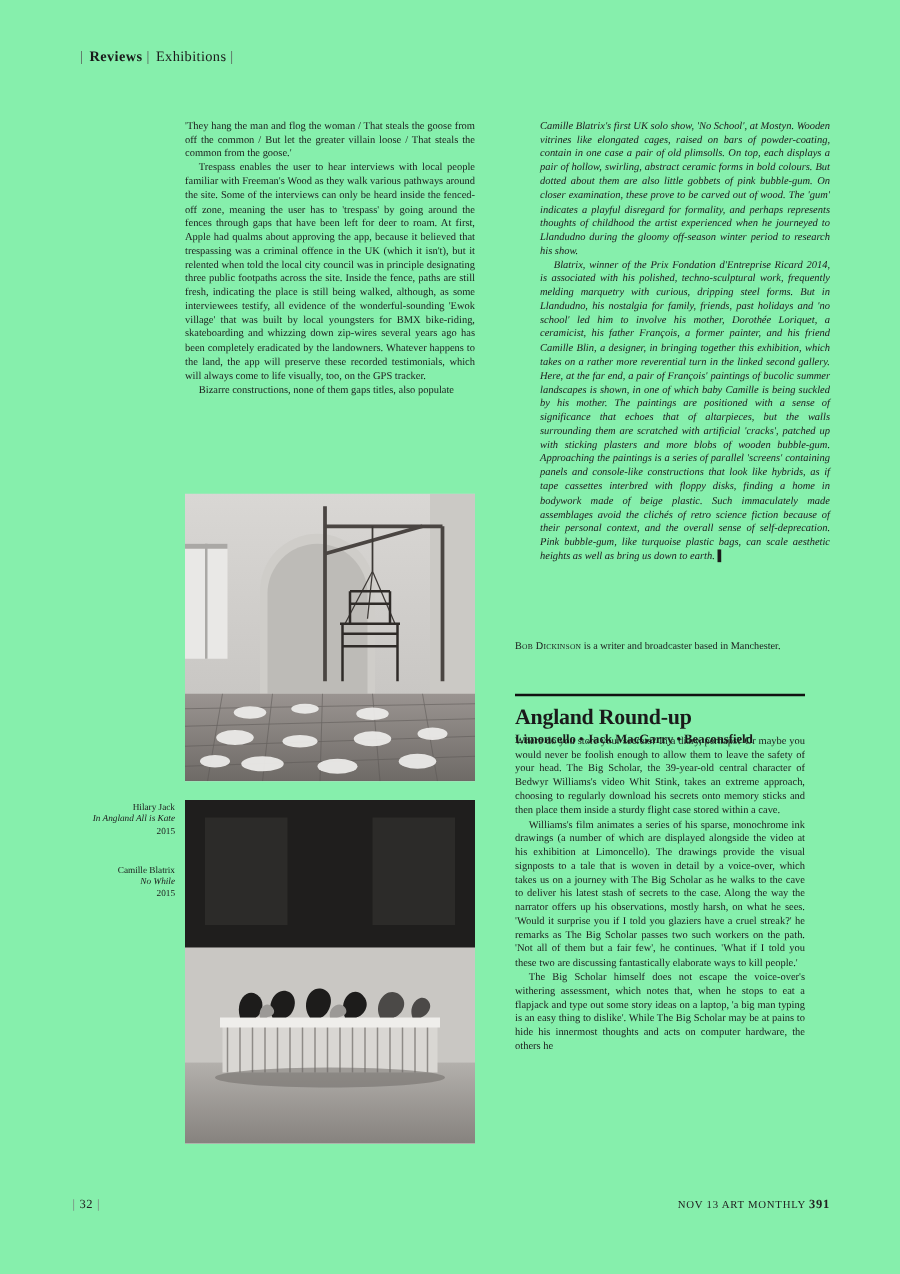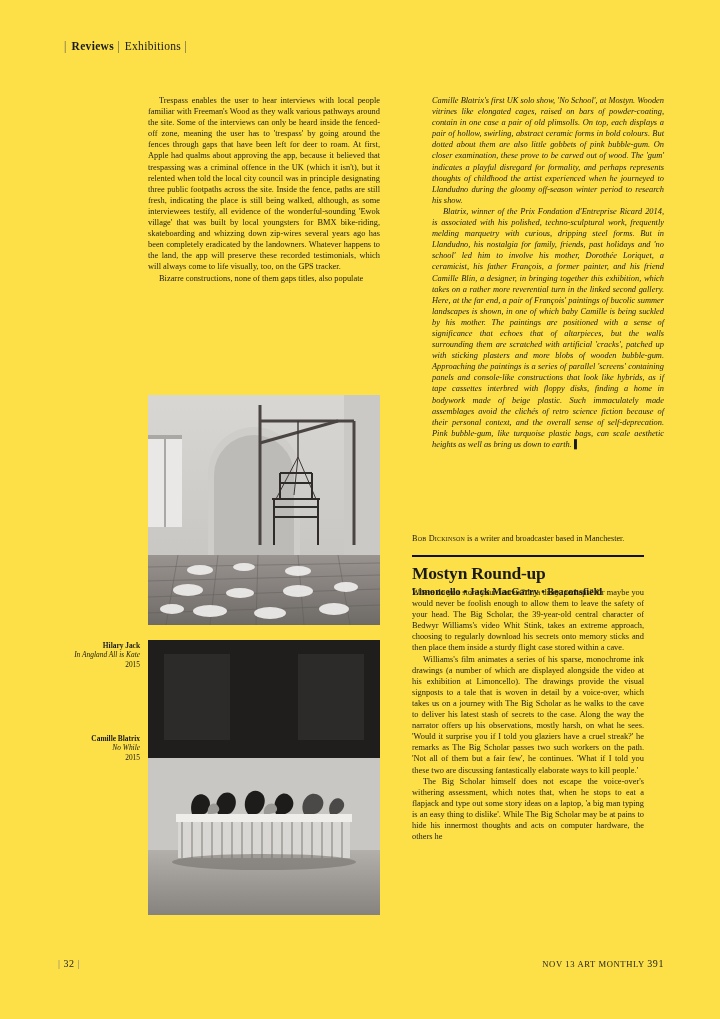--- a/index.html
+++ b/index.html
@@ -4,21 +4,21 @@
 <style>
   html, body {
     margin: 0;
     padding: 0;
     background: #b9b9b9;
   }
   .page {
     position: relative;
     width: 720px;
     height: 1019px;
-    background: #fde047;
+    background: #86efac;
     overflow: hidden;
     font-family: "Liberation Serif", serif;
     color: #1a1a1a;
   }
 
   
   .header {
     position: absolute;
     left: 64px;
     top: 40px;
@@ -97,38 +97,38 @@
     left: 412px;
     top: 587px;
     width: 232px;
     font-size: 8.4px;
     line-height: 11.1px;
     text-align: justify;
   }
   .byline {
     position: absolute;
     left: 412px;
-    top: 534px;
+    top: 512px;
     width: 232px;
     font-size: 8.2px;
   }
 
   
   .caption {
     position: absolute;
     width: 110px;
     text-align: right;
     font-size: 7.4px;
     line-height: 9.4px;
   }
-  .caption .name { font-weight: bold; }
+  .caption .name { font-weight: normal; }
   .caption .work { font-style: italic; }
 
   .cap1 { left: 30px; top: 641px; }
-  .cap2 { left: 30px; top: 691px; margin-top: 43px; }
+  .cap2 { left: 30px; top: 691px; }
 
   
   .photo {
     position: absolute;
     background: #d8d8d8;
     overflow: hidden;
   }
   .photo1 { left: 148px; top: 395px; width: 232px; height: 230px; }
   .photo2 { left: 148px; top: 640px; width: 232px; height: 275px; }
 
@@ -144,51 +144,52 @@
   }
   .folio-right {
     position: absolute;
     right: 56px;
     top: 958px;
     font-size: 8.6px;
     letter-spacing: 0.6px;
     color: #222;
     text-align: right;
   }
-  .folio-right .pg { font-weight: normal; font-size: 10px; text-align: center; }
+  .folio-right .pg { font-weight: bold; font-size: 10px; text-align: center; }
   .folio-bar { color: #777; }
 </style>
 </head>
 <body>
 
 <div class="page">
 
   <div class="header">
     <span class="bar">|</span><span class="sec">Reviews</span>
     <span class="bar">|</span><span class="sub">Exhibitions</span>
     <span class="bar">|</span>
   </div>
 
   <div class="col left">
+    <p class="noindent">'They hang the man and flog the woman / That steals the goose from off the common / But let the greater villain loose / That steals the common from the goose.'</p>
     <p>Trespass enables the user to hear interviews with local people familiar with Freeman's Wood as they walk various pathways around the site. Some of the interviews can only be heard inside the fenced-off zone, meaning the user has to 'trespass' by going around the fences through gaps that have been left for deer to roam. At first, Apple had qualms about approving the app, because it believed that trespassing was a criminal offence in the UK (which it isn't), but it relented when told the local city council was in principle designating three public footpaths across the site. Inside the fence, paths are still fresh, indicating the place is still being walked, although, as some interviewees testify, all evidence of the wonderful-sounding 'Ewok village' that was built by local youngsters for BMX bike-riding, skateboarding and whizzing down zip-wires several years ago has been completely eradicated by the landowners. Whatever happens to the land, the app will preserve these recorded testimonials, which will always come to life visually, too, on the GPS tracker.</p>
     <p>Bizarre constructions, none of them gaps titles, also populate</p>
   </div>
 
   <div class="col right">
     <p class="noindent">Camille Blatrix's first UK solo show, 'No School', at Mostyn. Wooden vitrines like elongated cages, raised on bars of powder-coating, contain in one case a pair of old plimsolls. On top, each displays a pair of hollow, swirling, abstract ceramic forms in bold colours. But dotted about them are also little gobbets of pink bubble-gum. On closer examination, these prove to be carved out of wood. The 'gum' indicates a playful disregard for formality, and perhaps represents thoughts of childhood the artist experienced when he journeyed to Llandudno during the gloomy off-season winter period to research his show.</p>
     <p>Blatrix, winner of the Prix Fondation d'Entreprise Ricard 2014, is associated with his polished, techno-sculptural work, frequently melding marquetry with curious, dripping steel forms. But in Llandudno, his nostalgia for family, friends, past holidays and 'no school' led him to involve his mother, Dorothée Loriquet, a ceramicist, his father François, a former painter, and his friend Camille Blin, a designer, in bringing together this exhibition, which takes on a rather more reverential turn in the linked second gallery. Here, at the far end, a pair of François' paintings of bucolic summer landscapes is shown, in one of which baby Camille is being suckled by his mother. The paintings are positioned with a sense of significance that echoes that of altarpieces, but the walls surrounding them are scratched with artificial 'cracks', patched up with sticking plasters and more blobs of wooden bubble-gum. Approaching the paintings is a series of parallel 'screens' containing panels and console-like constructions that look like hybrids, as if tape cassettes interbred with floppy disks, finding a home in bodywork made of beige plastic. Such immaculately made assemblages avoid the clichés of retro science fiction because of their personal context, and the overall sense of self-deprecation. Pink bubble-gum, like turquoise plastic bags, can scale aesthetic heights as well as bring us down to earth. ▌</p>
   </div>
 
   <div class="byline">
     <span class="smallcaps">Bob Dickinson</span><span> is a writer and broadcaster based in Manchester.</span>
   </div>
 
   <div class="rule"></div>
 
-  <div class="roundup-title">Mostyn Round-up</div>
+  <div class="roundup-title">Angland Round-up</div>
   <div class="roundup-sub">Limoncello • Jack MacGarry • Beaconsfield</div>
 
   <div class="col right2">
     <p class="noindent">Where do you store your secrets? In a diary, perhaps? Or maybe you would never be foolish enough to allow them to leave the safety of your head. The Big Scholar, the 39-year-old central character of Bedwyr Williams's video Whit Stink, takes an extreme approach, choosing to regularly download his secrets onto memory sticks and then place them inside a sturdy flight case stored within a cave.</p>
     <p>Williams's film animates a series of his sparse, monochrome ink drawings (a number of which are displayed alongside the video at his exhibition at Limoncello). The drawings provide the visual signposts to a tale that is woven in detail by a voice-over, which takes us on a journey with The Big Scholar as he walks to the cave to deliver his latest stash of secrets to the case. Along the way the narrator offers up his observations, mostly harsh, on what he sees. 'Would it surprise you if I told you glaziers have a cruel streak?' he remarks as The Big Scholar passes two such workers on the path. 'Not all of them but a fair few', he continues. 'What if I told you these two are discussing fantastically elaborate ways to kill people.'</p>
     <p>The Big Scholar himself does not escape the voice-over's withering assessment, which notes that, when he stops to eat a flapjack and type out some story ideas on a laptop, 'a big man typing is an easy thing to dislike'. While The Big Scholar may be at pains to hide his innermost thoughts and acts on computer hardware, the others he</p>
   </div>
 
   <div class="photo photo1">
     <svg width="232" height="230" viewBox="0 0 232 230">

